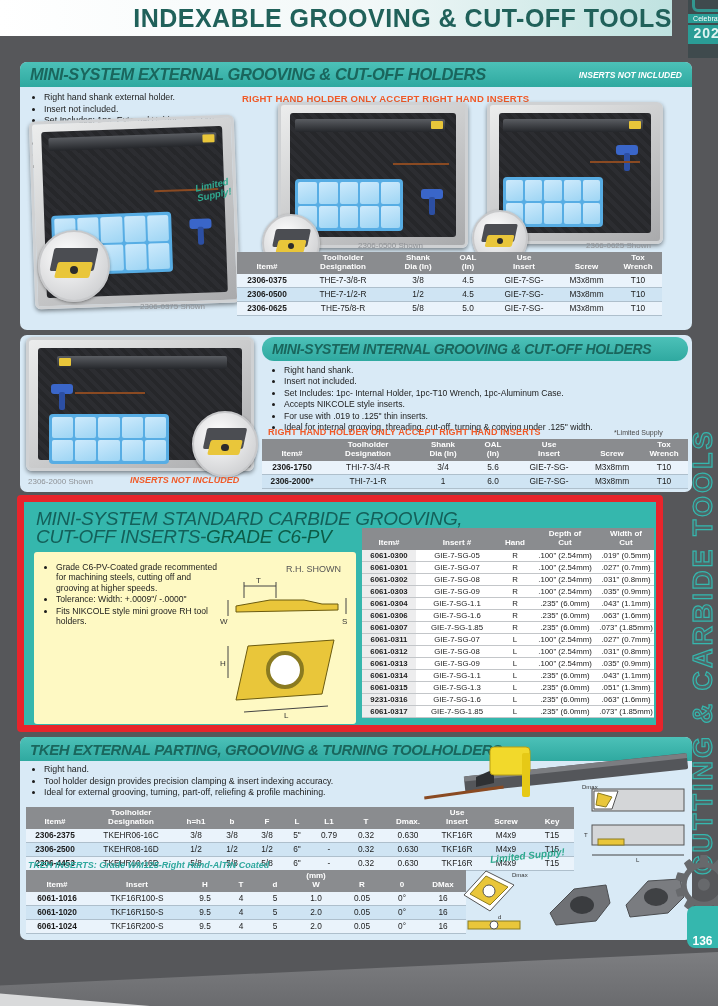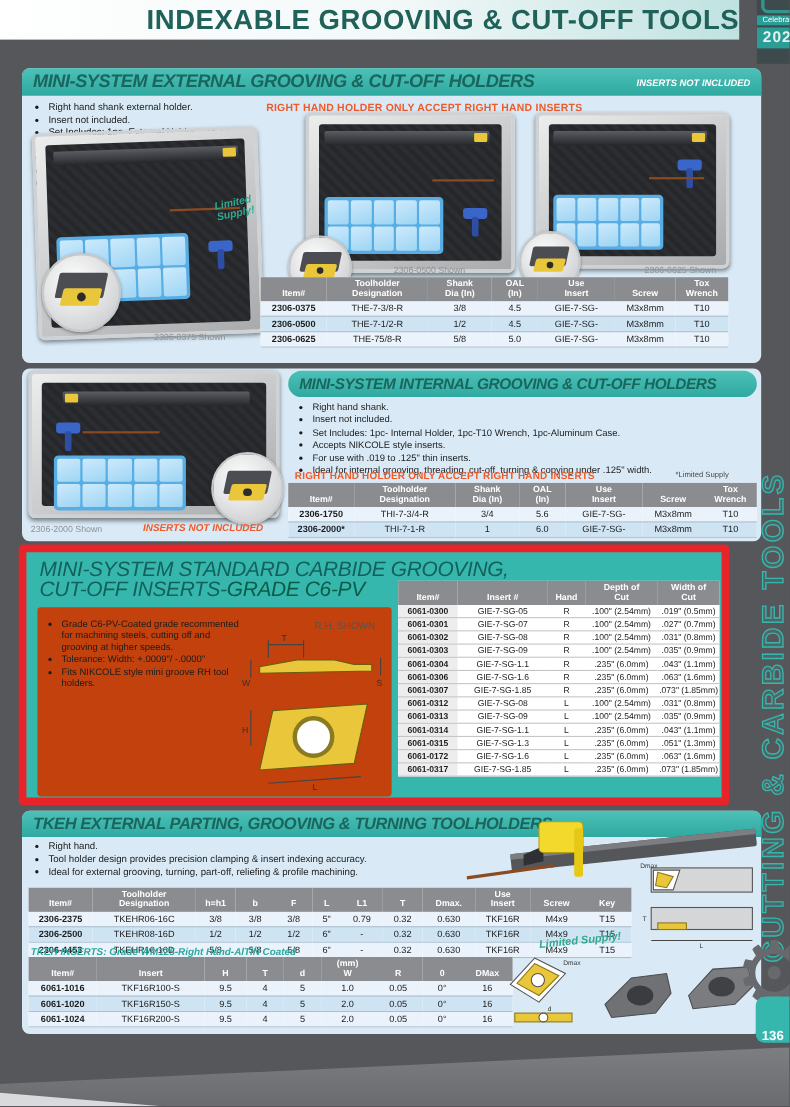--- a/index.html
+++ b/index.html
@@ -81,21 +81,21 @@
   .inset .gold{position:absolute;left:24%;top:44%;width:52%;height:24%;background:#e9c63a;transform:skewX(-14deg);border-radius:2px;}
   .inset .hole{position:absolute;left:44%;top:50%;width:12%;height:12%;background:#2c2c2c;border-radius:50%;}
 
   
   .redbox{left:17px;top:495px;width:646px;height:237px;background:#35b7ad;
     border:7px solid #e8242b;border-radius:4px;}
   .redbox .h1,.redbox .h2{position:absolute;left:12px;font-weight:normal;font-style:italic;
     font-size:19px;color:#14605a;letter-spacing:-.3px;}
   .redbox .h1{top:6px;} .redbox .h2{top:24px;}
   .redbox .grade{color:#0d5b46;}
-  .white3{position:absolute;left:10px;top:50px;width:322px;height:172px;background:#c2410c;border-radius:3px;}
+  .white3{position:absolute;left:10px;top:50px;width:322px;height:172px;background:#fef9c3;border-radius:3px;}
 
   
   .vtext{left:688px;top:368px;width:30px;height:568px;writing-mode:vertical-rl;transform:rotate(180deg);
     font-size:27px;font-weight:bold;letter-spacing:3px;color:rgba(53,183,174,.15);
     -webkit-text-stroke:1.2px #35b7ae;text-align:center;}
   .gear{left:668px;top:846px;font-size:80px;color:#67696c;line-height:1;}
   .pagetab{left:687px;top:906px;width:31px;height:42px;background:#35b7ae;border-radius:8px 0 0 8px;
     display:flex;align-items:flex-end;justify-content:center;color:#fff;font-weight:bold;font-size:12px;}
 
   .bottomband{left:0;top:952px;width:718px;height:54px;background:linear-gradient(#7d7e81,#6a6b6e);
@@ -440,20 +440,27 @@
             <td>.063" (1.6mm)</td>
           </tr>
           <tr>
             <td>6061-0307</td>
             <td>GIE-7-SG-1.85</td>
             <td>R</td>
             <td>.235" (6.0mm)</td>
             <td>.073" (1.85mm)</td>
           </tr>
           <tr>
+            <td>6061-0311</td>
+            <td>GIE-7-SG-07</td>
+            <td>L</td>
+            <td>.100" (2.54mm)</td>
+            <td>.027" (0.7mm)</td>
+          </tr>
+          <tr>
             <td>6061-0312</td>
             <td>GIE-7-SG-08</td>
             <td>L</td>
             <td>.100" (2.54mm)</td>
             <td>.031" (0.8mm)</td>
           </tr>
           <tr>
             <td>6061-0313</td>
             <td>GIE-7-SG-09</td>
             <td>L</td>
@@ -468,21 +475,21 @@
             <td>.043" (1.1mm)</td>
           </tr>
           <tr>
             <td>6061-0315</td>
             <td>GIE-7-SG-1.3</td>
             <td>L</td>
             <td>.235" (6.0mm)</td>
             <td>.051" (1.3mm)</td>
           </tr>
           <tr>
-            <td>6061-0172</td>
+            <td>9231-0316</td>
             <td>GIE-7-SG-1.6</td>
             <td>L</td>
             <td>.235" (6.0mm)</td>
             <td>.063" (1.6mm)</td>
           </tr>
           <tr>
             <td>6061-0317</td>
             <td>GIE-7-SG-1.85</td>
             <td>L</td>
             <td>.235" (6.0mm)</td>

